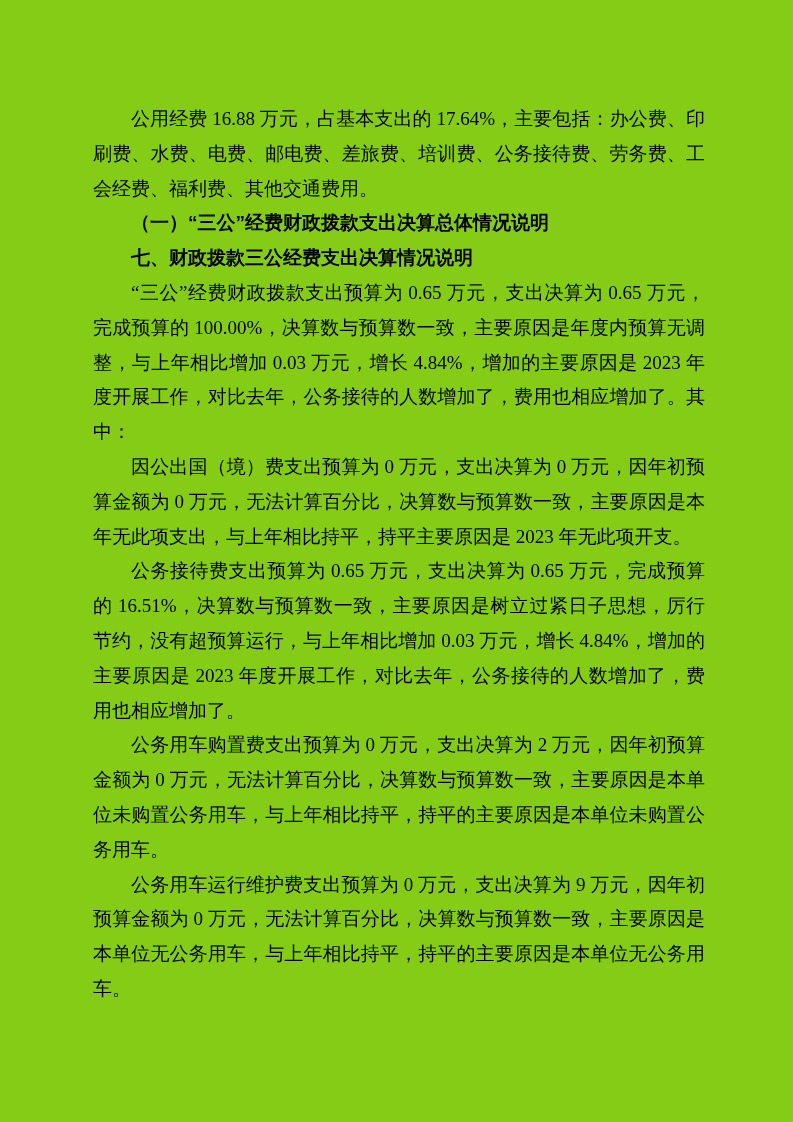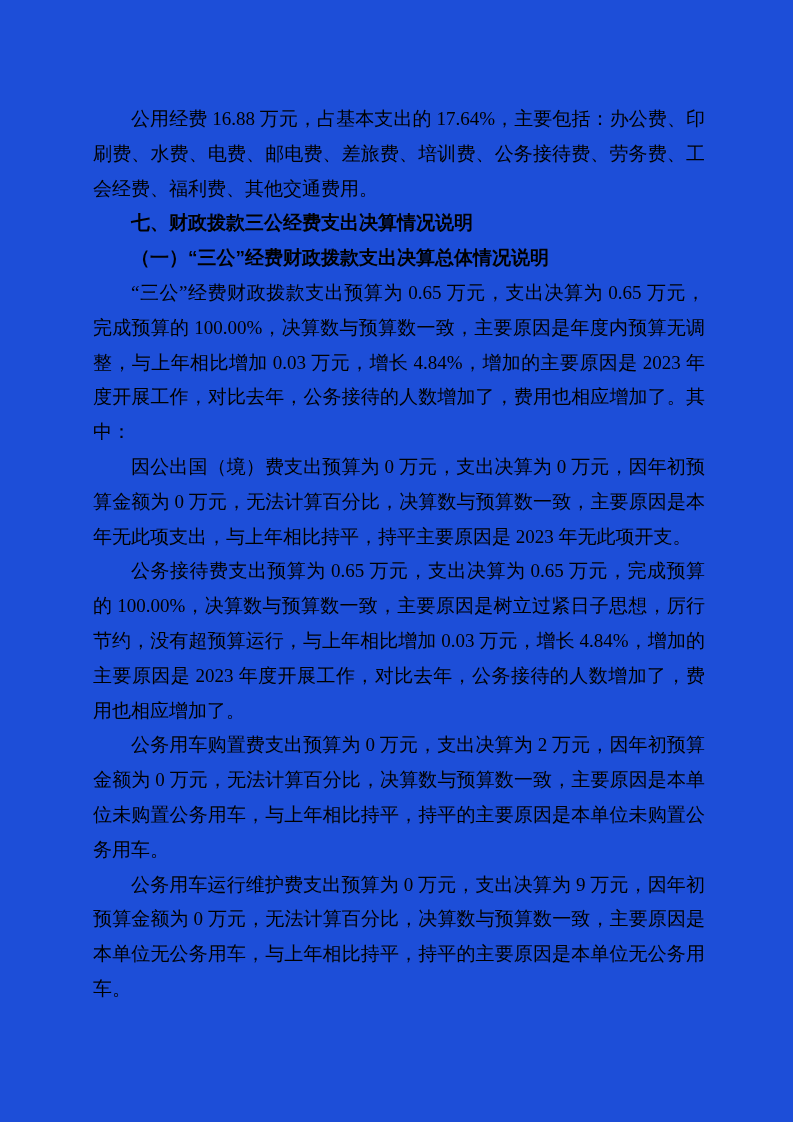--- a/index.html
+++ b/index.html
@@ -4,21 +4,21 @@
 <style>
   html, body {
     margin: 0;
     padding: 0;
     background: #ffffff;
   }
   .page {
     position: relative;
     width: 793px;
     height: 1122px;
-    background: #1d4ed8;
+    background: #84cc16;
     overflow: hidden;
     margin: 0 auto;
   }
   .content {
     position: absolute;
     left: 93px;
     top: 102px;
     width: 612px;
   }
   .content p {
@@ -38,21 +38,21 @@
     text-align: left;
     font-family: "Liberation Sans", "DejaVu Sans", sans-serif;
   }
 </style>
 </head>
 <body>
 
 <div class="page">
   <div class="content">
     <p class="body">公用经费 16.88 万元，占基本支出的 17.64%，主要包括：办公费、印刷费、水费、电费、邮电费、差旅费、培训费、公务接待费、劳务费、工会经费、福利费、其他交通费用。</p>
+    <p class="heading">（一）“三公”经费财政拨款支出决算总体情况说明</p>
     <p class="heading">七、财政拨款三公经费支出决算情况说明</p>
-    <p class="heading">（一）“三公”经费财政拨款支出决算总体情况说明</p>
     <p class="body">“三公”经费财政拨款支出预算为 0.65 万元，支出决算为 0.65 万元，完成预算的 100.00%，决算数与预算数一致，主要原因是年度内预算无调整，与上年相比增加 0.03 万元，增长 4.84%，增加的主要原因是 2023 年度开展工作，对比去年，公务接待的人数增加了，费用也相应增加了。其中：</p>
     <p class="body">因公出国（境）费支出预算为 0 万元，支出决算为 0 万元，因年初预算金额为 0 万元，无法计算百分比，决算数与预算数一致，主要原因是本年无此项支出，与上年相比持平，持平主要原因是 2023 年无此项开支。</p>
-    <p class="body">公务接待费支出预算为 0.65 万元，支出决算为 0.65 万元，完成预算的 100.00%，决算数与预算数一致，主要原因是树立过紧日子思想，厉行节约，没有超预算运行，与上年相比增加 0.03 万元，增长 4.84%，增加的主要原因是 2023 年度开展工作，对比去年，公务接待的人数增加了，费用也相应增加了。</p>
+    <p class="body">公务接待费支出预算为 0.65 万元，支出决算为 0.65 万元，完成预算的 16.51%，决算数与预算数一致，主要原因是树立过紧日子思想，厉行节约，没有超预算运行，与上年相比增加 0.03 万元，增长 4.84%，增加的主要原因是 2023 年度开展工作，对比去年，公务接待的人数增加了，费用也相应增加了。</p>
     <p class="body">公务用车购置费支出预算为 0 万元，支出决算为 2 万元，因年初预算金额为 0 万元，无法计算百分比，决算数与预算数一致，主要原因是本单位未购置公务用车，与上年相比持平，持平的主要原因是本单位未购置公务用车。</p>
     <p class="body">公务用车运行维护费支出预算为 0 万元，支出决算为 9 万元，因年初预算金额为 0 万元，无法计算百分比，决算数与预算数一致，主要原因是本单位无公务用车，与上年相比持平，持平的主要原因是本单位无公务用车。</p>
   </div>
 </div>
 
 </body></html>

